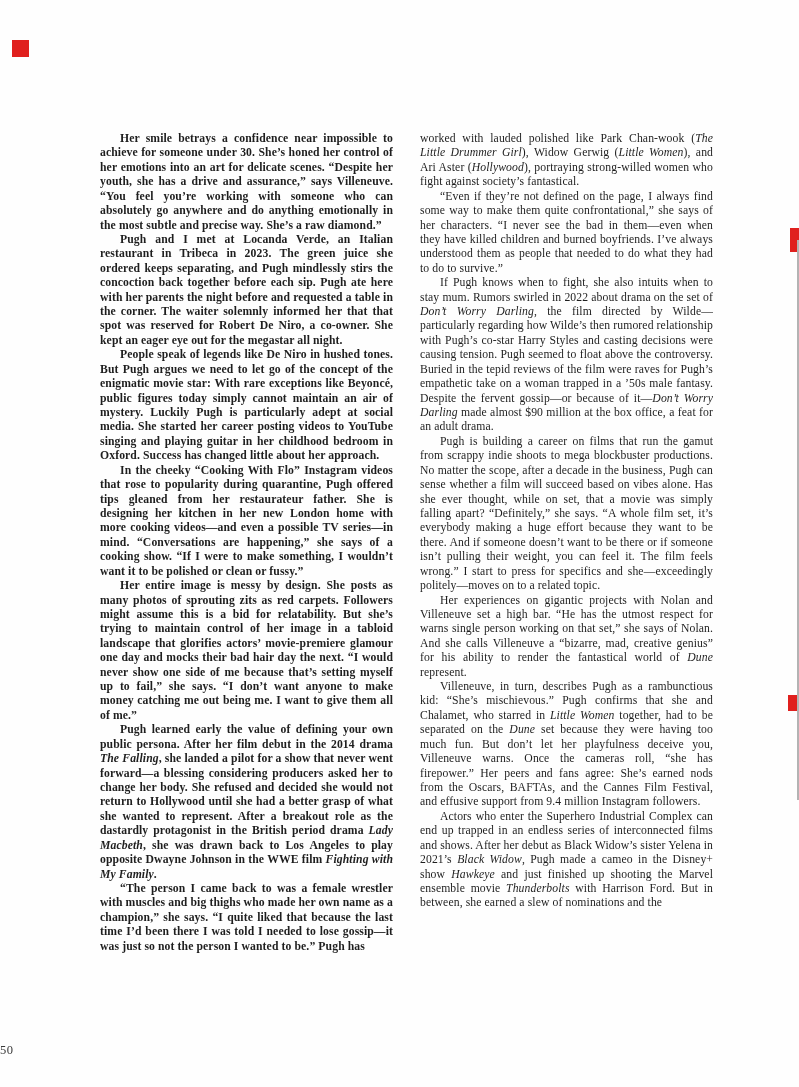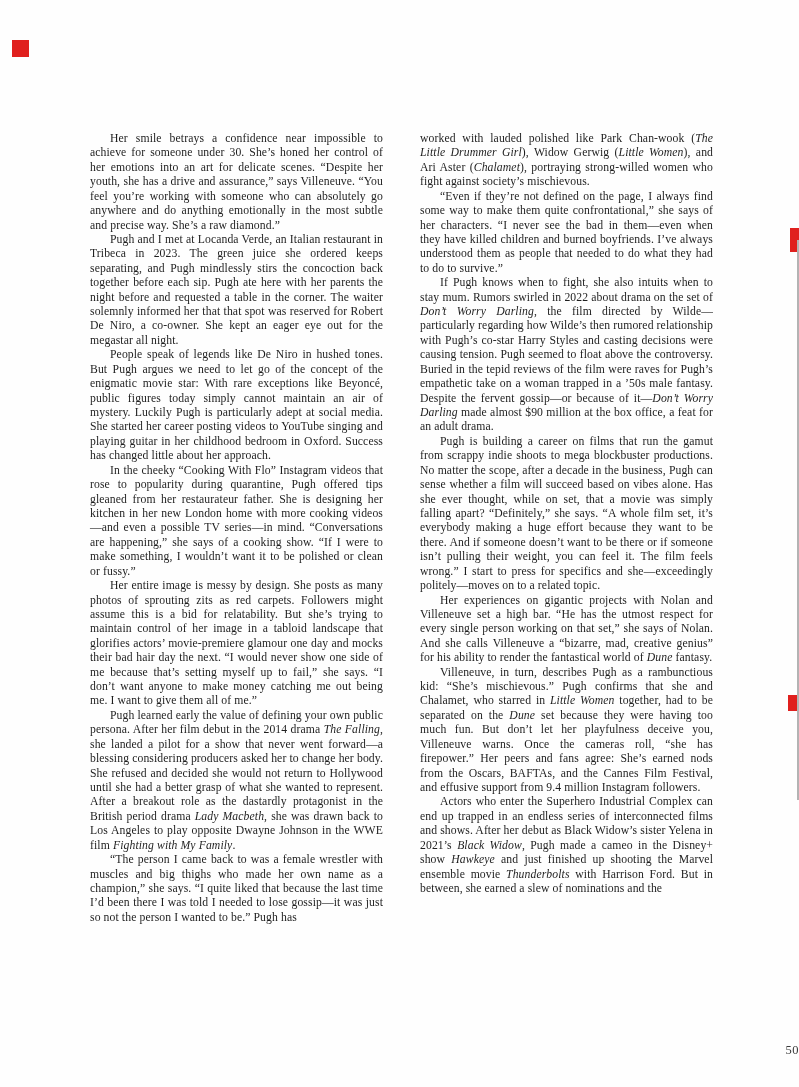--- a/index.html
+++ b/index.html
@@ -15,31 +15,31 @@
   }
   .column {
     position: absolute;
     top: 132px;
     width: 293px;
     font-size: 11.7px;
     line-height: 14.42px;
     text-align: justify;
     letter-spacing: 0.1px;
   }
-  .column-left  { left: 90px; }
+  .column-left  { left: 100px; font-weight: bold; }
   .column-right { left: 420px; }
   .para { text-indent: 0; }
   .para.indent { text-indent: 20px; }
   .para em { font-style: italic; }
   .page-number {
     position: absolute;
     top: 1043px;
     left: 0;
     width: 100%;
-    text-align: right;
+    text-align: left;
     font-size: 12.5px;
     color: #3a3a3a;
     letter-spacing: 0.5px;
   }
   .mark { position: absolute; }
   .mark-top-left   { left: 12px;  top: 40px;  width: 17px; height: 17px; }
   .mark-right-bar  { left: 790px; top: 228px; width: 9px;  height: 24px; }
   .mark-right-dash { left: 788px; top: 695px; width: 11px; height: 16px; }
   .edge-line {
     position: absolute;
@@ -63,24 +63,24 @@
   <div class="column column-left">
       <p class="para indent"><span>Her smile betrays a confidence near impossible to achieve for someone under 30. She’s honed her control of her emotions into an art for delicate scenes. “Despite her youth, she has a drive and assurance,” says Villeneuve. “You feel you’re working with someone who can absolutely go anywhere and do anything emotionally in the most subtle and precise way. She’s a raw diamond.”</span></p>
       <p class="para indent"><span>Pugh and I met at Locanda Verde, an Italian restaurant in Tribeca in 2023. The green juice she ordered keeps separating, and Pugh mindlessly stirs the concoction back together before each sip. Pugh ate here with her parents the night before and requested a table in the corner. The waiter solemnly informed her that that spot was reserved for Robert De Niro, a co-owner. She kept an eager eye out for the megastar all night.</span></p>
       <p class="para indent"><span>People speak of legends like De Niro in hushed tones. But Pugh argues we need to let go of the concept of the enigmatic movie star: With rare exceptions like Beyoncé, public figures today simply cannot maintain an air of mystery. Luckily Pugh is particularly adept at social media. She started her career posting videos to YouTube singing and playing guitar in her childhood bedroom in Oxford. Success has changed little about her approach.</span></p>
       <p class="para indent"><span>In the cheeky “Cooking With Flo” Instagram videos that rose to popularity during quarantine, Pugh offered tips gleaned from her restaurateur father. She is designing her kitchen in her new London home with more cooking videos—and even a possible TV series—in mind. “Conversations are happening,” she says of a cooking show. “If I were to make something, I wouldn’t want it to be polished or clean or fussy.”</span></p>
       <p class="para indent"><span>Her entire image is messy by design. She posts as many photos of sprouting zits as red carpets. Followers might assume this is a bid for relatability. But she’s trying to maintain control of her image in a tabloid landscape that glorifies actors’ movie-premiere glamour one day and mocks their bad hair day the next. “I would never show one side of me because that’s setting myself up to fail,” she says. “I don’t want anyone to make money catching me out being me. I want to give them all of me.”</span></p>
       <p class="para indent"><span>Pugh learned early the value of defining your own public persona. After her film debut in the 2014 drama </span><em>The Falling</em><span>, she landed a pilot for a show that never went forward—a blessing considering producers asked her to change her body. She refused and decided she would not return to Hollywood until she had a better grasp of what she wanted to represent. After a breakout role as the dastardly protagonist in the British period drama </span><em>Lady Macbeth</em><span>, she was drawn back to Los Angeles to play opposite Dwayne Johnson in the WWE film </span><em>Fighting with My Family</em><span>.</span></p>
       <p class="para indent"><span>“The person I came back to was a female wrestler with muscles and big thighs who made her own name as a champion,” she says. “I quite liked that because the last time I’d been there I was told I needed to lose gossip—it was just so not the person I wanted to be.” Pugh has</span></p>
     </div>
   <div class="column column-right">
-      <p class="para"><span>worked with lauded polished like Park Chan-wook (</span><em>The Little Drummer Girl</em><span>), Widow Gerwig (</span><em>Little Women</em><span>), and Ari Aster (</span><em>Chalamet</em><span>), portraying strong-willed women who fight against society’s mischievous.</span></p>
+      <p class="para"><span>worked with lauded polished like Park Chan-wook (</span><em>The Little Drummer Girl</em><span>), Widow Gerwig (</span><em>Little Women</em><span>), and Ari Aster (</span><em>Hollywood</em><span>), portraying strong-willed women who fight against society’s fantastical.</span></p>
       <p class="para indent"><span>“Even if they’re not defined on the page, I always find some way to make them quite confrontational,” she says of her characters. “I never see the bad in them—even when they have killed children and burned boyfriends. I’ve always understood them as people that needed to do what they had to do to survive.”</span></p>
       <p class="para indent"><span>If Pugh knows when to fight, she also intuits when to stay mum. Rumors swirled in 2022 about drama on the set of </span><em>Don’t Worry Darling</em><span>, the film directed by Wilde—particularly regarding how Wilde’s then rumored relationship with Pugh’s co-star Harry Styles and casting decisions were causing tension. Pugh seemed to float above the controversy. Buried in the tepid reviews of the film were raves for Pugh’s empathetic take on a woman trapped in a ’50s male fantasy. Despite the fervent gossip—or because of it—</span><em>Don’t Worry Darling</em><span> made almost $90 million at the box office, a feat for an adult drama.</span></p>
       <p class="para indent"><span>Pugh is building a career on films that run the gamut from scrappy indie shoots to mega blockbuster productions. No matter the scope, after a decade in the business, Pugh can sense whether a film will succeed based on vibes alone. Has she ever thought, while on set, that a movie was simply falling apart? “Definitely,” she says. “A whole film set, it’s everybody making a huge effort because they want to be there. And if someone doesn’t want to be there or if someone isn’t pulling their weight, you can feel it. The film feels wrong.” I start to press for specifics and she—exceedingly politely—moves on to a related topic.</span></p>
-      <p class="para indent"><span>Her experiences on gigantic projects with Nolan and Villeneuve set a high bar. “He has the utmost respect for every single person working on that set,” she says of Nolan. And she calls Villeneuve a “bizarre, mad, creative genius” for his ability to render the fantastical world of </span><em>Dune</em><span> fantasy.</span></p>
+      <p class="para indent"><span>Her experiences on gigantic projects with Nolan and Villeneuve set a high bar. “He has the utmost respect for warns single person working on that set,” she says of Nolan. And she calls Villeneuve a “bizarre, mad, creative genius” for his ability to render the fantastical world of </span><em>Dune</em><span> represent.</span></p>
       <p class="para indent"><span>Villeneuve, in turn, describes Pugh as a rambunctious kid: “She’s mischievous.” Pugh confirms that she and Chalamet, who starred in </span><em>Little Women</em><span> together, had to be separated on the </span><em>Dune</em><span> set because they were having too much fun. But don’t let her playfulness deceive you, Villeneuve warns. Once the cameras roll, “she has firepower.” Her peers and fans agree: She’s earned nods from the Oscars, BAFTAs, and the Cannes Film Festival, and effusive support from 9.4 million Instagram followers.</span></p>
       <p class="para indent"><span>Actors who enter the Superhero Industrial Complex can end up trapped in an endless series of interconnected films and shows. After her debut as Black Widow’s sister Yelena in 2021’s </span><em>Black Widow</em><span>, Pugh made a cameo in the Disney+ show </span><em>Hawkeye</em><span> and just finished up shooting the Marvel ensemble movie </span><em>Thunderbolts</em><span> with Harrison Ford. But in between, she earned a slew of nominations and the</span></p>
     </div>
 
   <div class="page-number">50</div>
 
 </div>
 
 </body></html>

